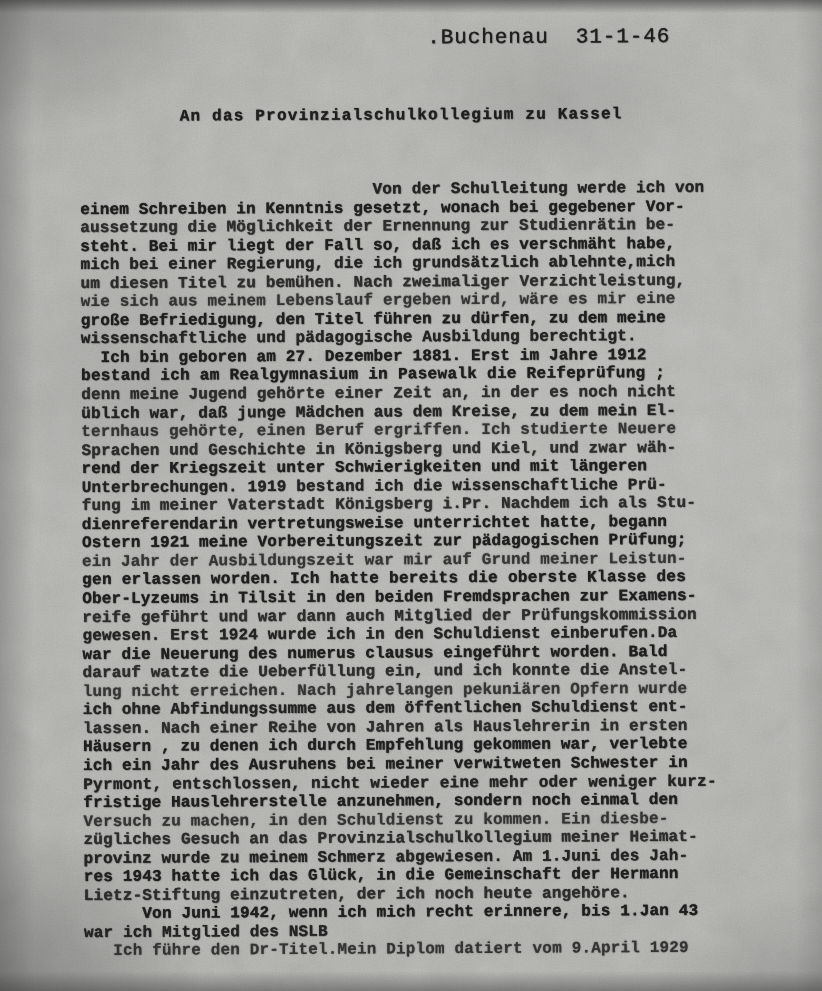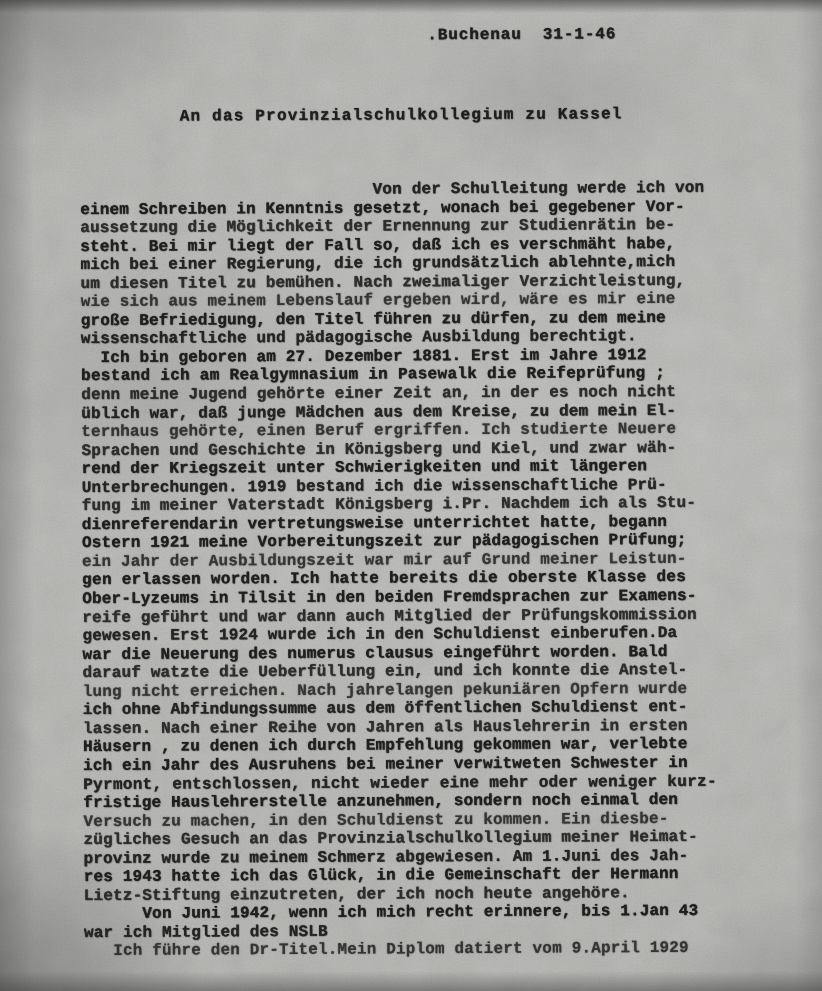--- a/index.html
+++ b/index.html
@@ -47,22 +47,22 @@
     top: 0; left: 0;
     width: 822px; height: 991px;
     color: #1f1f1f;
     transform: rotate(-0.3deg);
     transform-origin: 90px 180px;
   }
   .dateline {
     position: absolute;
     left: 428px;
     top: 28px;
-    font-size: 16px;
-    font-weight: 700;
+    font-size: 21px;
+    font-weight: 400;
     letter-spacing: 0.9px;
     white-space: pre;
     text-shadow: 0 0 1px rgba(25,25,25,0.85), 0.6px 0.6px 0.8px rgba(40,40,40,0.45);
   }
   .salutation {
     position: absolute;
     left: 180px;
     top: 108px;
     font-size: 16px;
     font-weight: 700;

